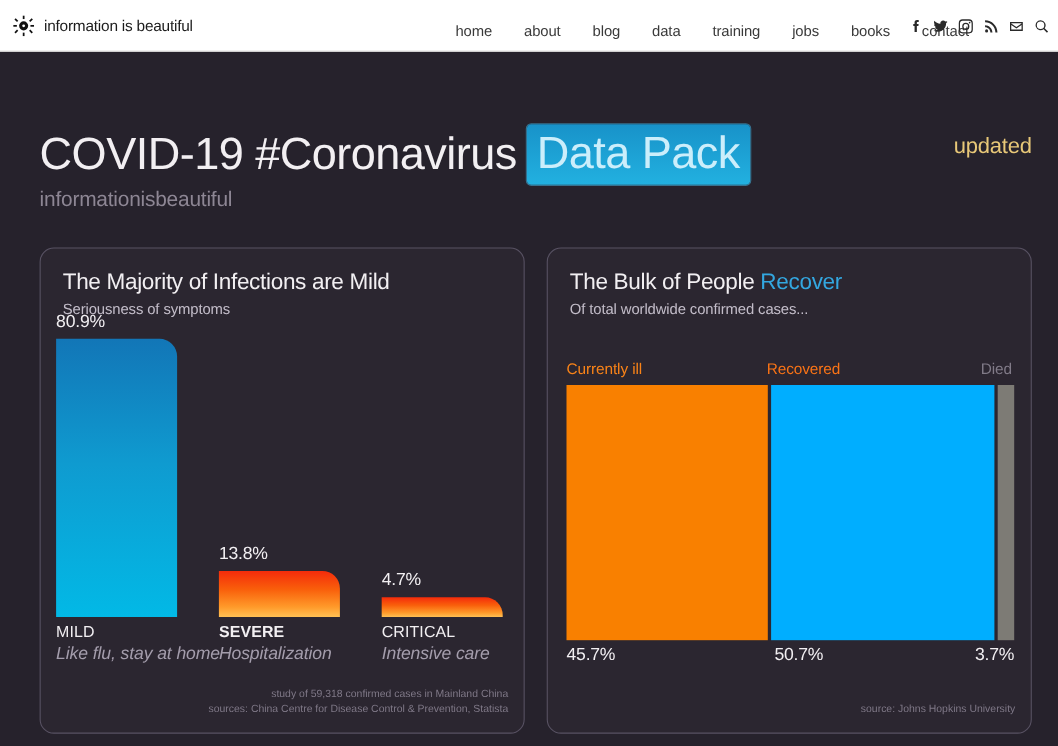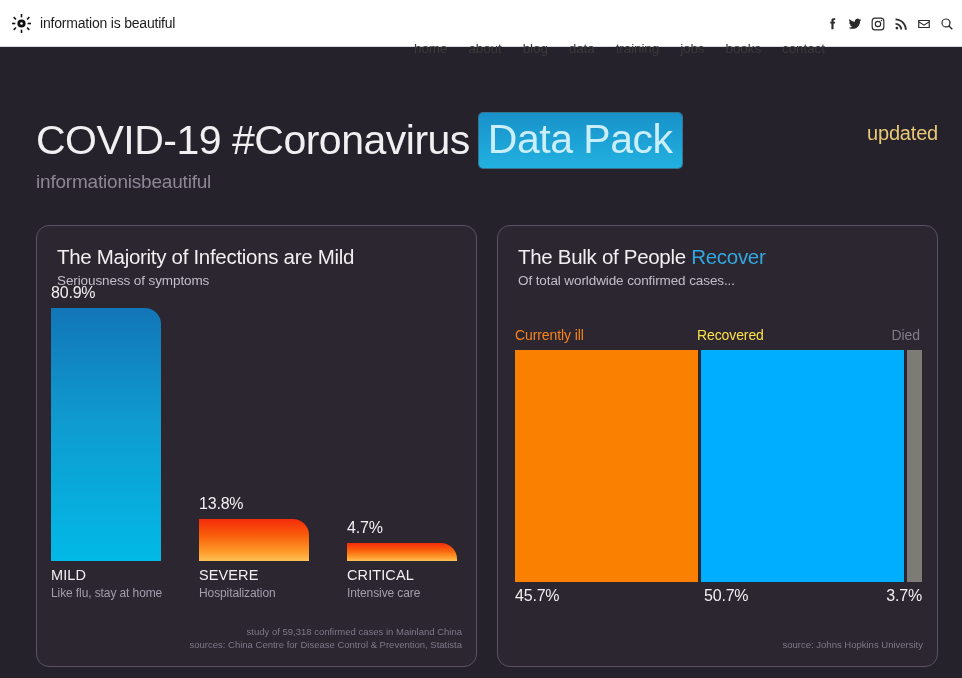--- a/index.html
+++ b/index.html
@@ -46,22 +46,22 @@
     white-space: nowrap;
     font-weight: 400;
   }
 
   .nav-links {
     position: absolute;
     left: 414px;
     top: 0;
     height: 56px;
     display: flex;
-    align-items: flex-end;
-    gap: 21px;
+    align-items: center;
+    gap: 29px;
   }
   .nav-link {
     font-size: 13.5px;
     color: #3a3a3a;
     white-space: nowrap;
     cursor: pointer;
     letter-spacing: -0.1px;
   }
 
   .social-icons {
@@ -190,25 +190,26 @@
   .bar-name {
     position: absolute;
     font-size: 14.5px;
     color: #f2eff2;
     letter-spacing: 0.1px;
     white-space: nowrap;
     text-align: center;
   }
   .bar-desc {
     position: absolute;
-    font-size: 12px;
+    font-size: 16px;
     color: #a49dac;
     font-weight: 300;
     letter-spacing: -0.1px;
     white-space: nowrap;
+    font-style: italic;
   }
 
   .card-source {
     position: absolute;
     right: 14px;
     font-size: 9.5px;
     color: #7f7887;
     font-weight: 300;
     text-align: right;
     line-height: 1.35;
@@ -221,21 +222,21 @@
   .stack-legend {
     position: absolute;
     top: 101px;
     height: 18px;
     font-size: 14px;
     font-weight: 300;
     letter-spacing: -0.1px;
     white-space: nowrap;
   }
   .legend-ill  { left: 17px;  color: #f98318; }
-  .legend-rec  { left: 199px; color: #fde047; }
+  .legend-rec  { left: 199px; color: #f97316; }
   .legend-died { right: 17px; color: #817b88; }
 
   .stack-bar {
     position: absolute;
     left: 17px;
     top: 124px;
     width: 407px;
     height: 232px;
     display: flex;
     gap: 3px;
@@ -340,21 +341,21 @@
     <div class="bar-group" style="left:14px; width:124px; height:384px;">
       <div class="bar-value" style="left:0; top:0;">80.9%</div>
       <div class="bar-shape bar-blue" style="left:0; top:24px; width:110px; height:253px;"></div>
       <div class="bar-name" style="left:0; top:283px;">MILD</div>
       <div class="bar-desc" style="left:0; top:302px;">Like flu, stay at home</div>
     </div>
 
     <div class="bar-group" style="left:162px; width:124px; height:384px;">
       <div class="bar-value" style="left:0; top:211px;">13.8%</div>
       <div class="bar-shape bar-orange" style="left:0; top:235px; width:110px; height:42px;"></div>
-      <div class="bar-name" style="left:0; top:283px;">SEVERE</div>
+      <div class="bar-name" style="left:0; top:283px;font-weight:bold;">SEVERE</div>
       <div class="bar-desc" style="left:0; top:302px;">Hospitalization</div>
     </div>
 
     <div class="bar-group" style="left:310px; width:124px; height:384px;">
       <div class="bar-value" style="left:0; top:235px;">4.7%</div>
       <div class="bar-shape bar-orange" style="left:0; top:259px; width:110px; height:18px;"></div>
       <div class="bar-name" style="left:0; top:283px;">CRITICAL</div>
       <div class="bar-desc" style="left:0; top:302px;">Intensive care</div>
     </div>
   </div>

